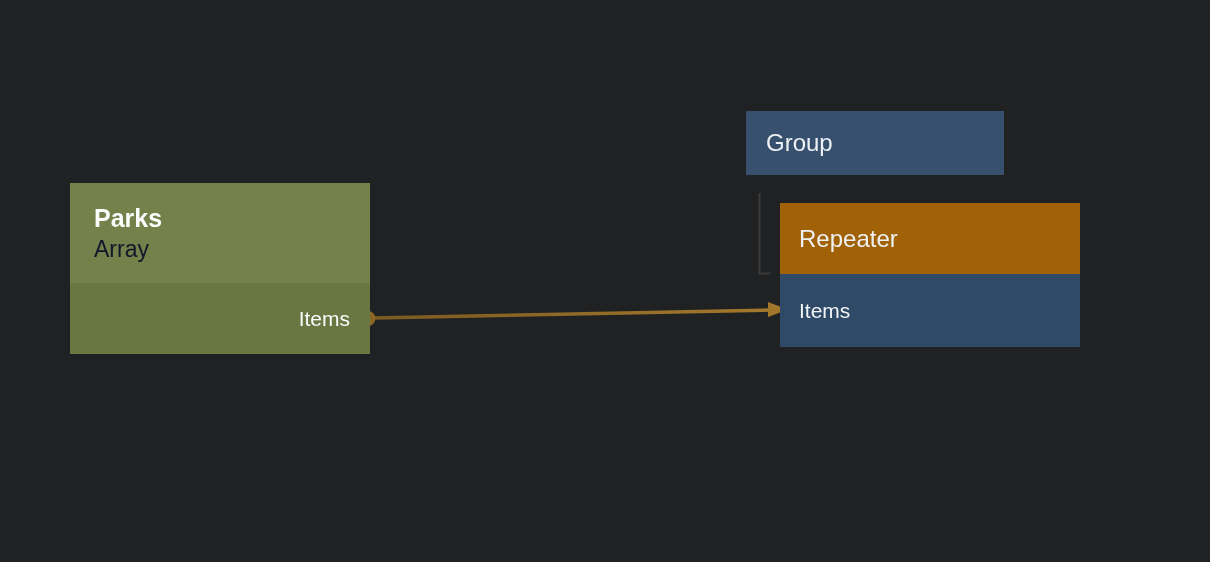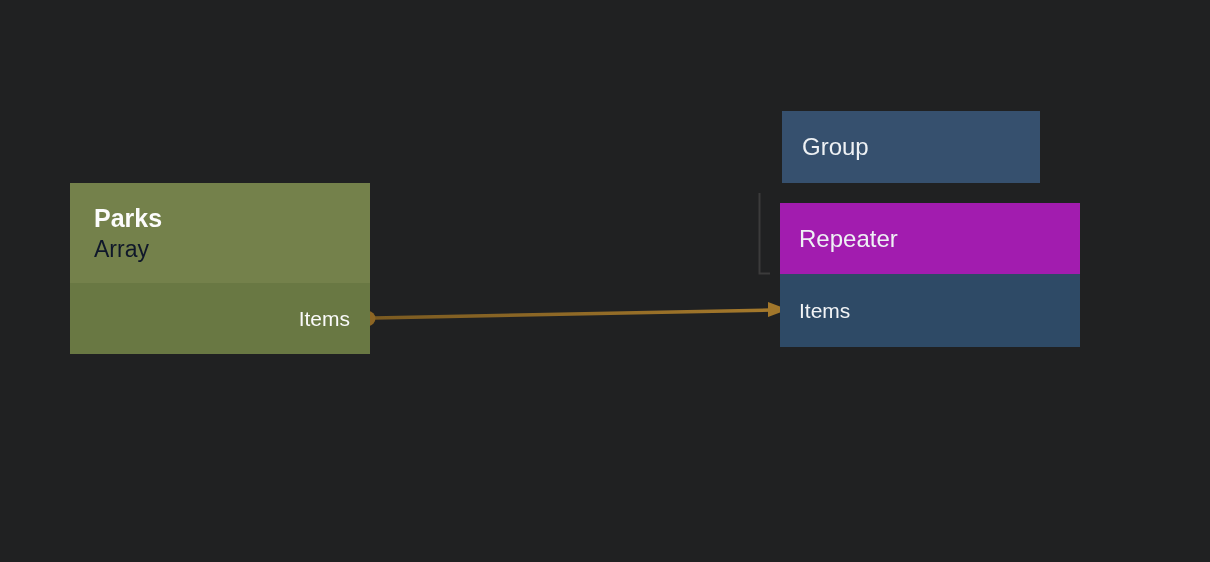--- a/index.html
+++ b/index.html
@@ -52,38 +52,38 @@
     align-items: center;
     justify-content: flex-end;
     padding-right: 20px;
   }
   .parks .port-label {
     color: #fafafa;
     font-size: 21px;
     font-weight: 400;
   }
   
-  .node.group { left: 740px; top: 111px; width: 300px; height: 91px; padding-left: 42px; }
+  .node.group { left: 704px; top: 111px; width: 300px; height: 64px; padding-left: 42px; }
   .group .node-header {
     height: 72px;
     background: #36506e;
     display: flex;
     align-items: center;
     padding-left: 20px;
   }
   .group .node-title {
     color: #eef1f4;
     font-size: 24px;
     font-weight: 400;
   }
   
   .node.repeater { left: 780px; top: 203px; width: 300px; height: 144px; }
   .repeater .node-header {
     height: 71px;
-    background: #a21caf;
+    background: #a16207;
     display: flex;
     align-items: center;
     padding-left: 19px;
   }
   .repeater .node-title {
     color: #eef1f4;
     font-size: 24px;
     font-weight: 500;
   }
   .repeater .node-body {

